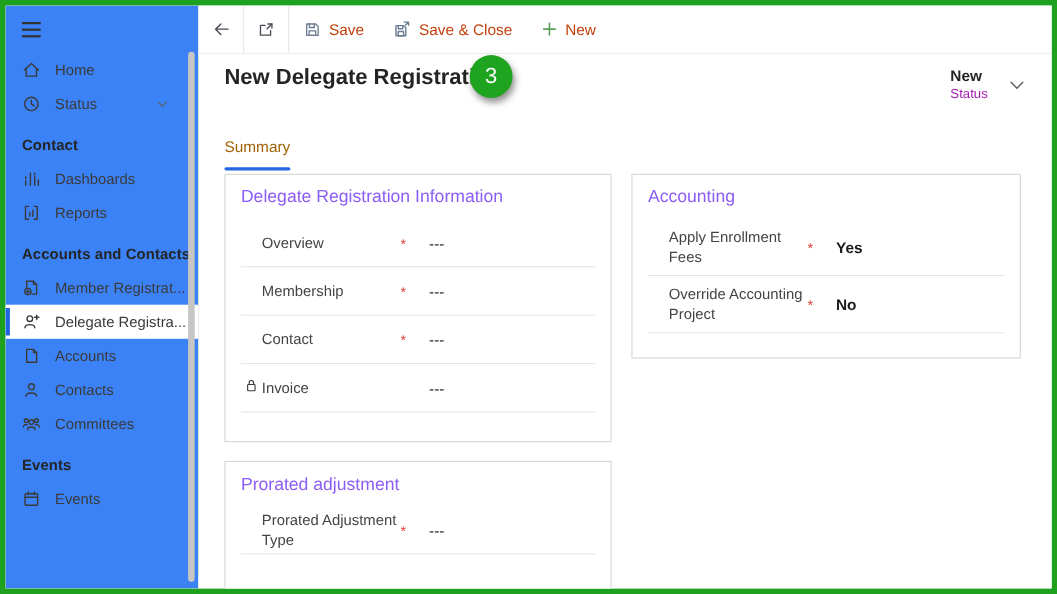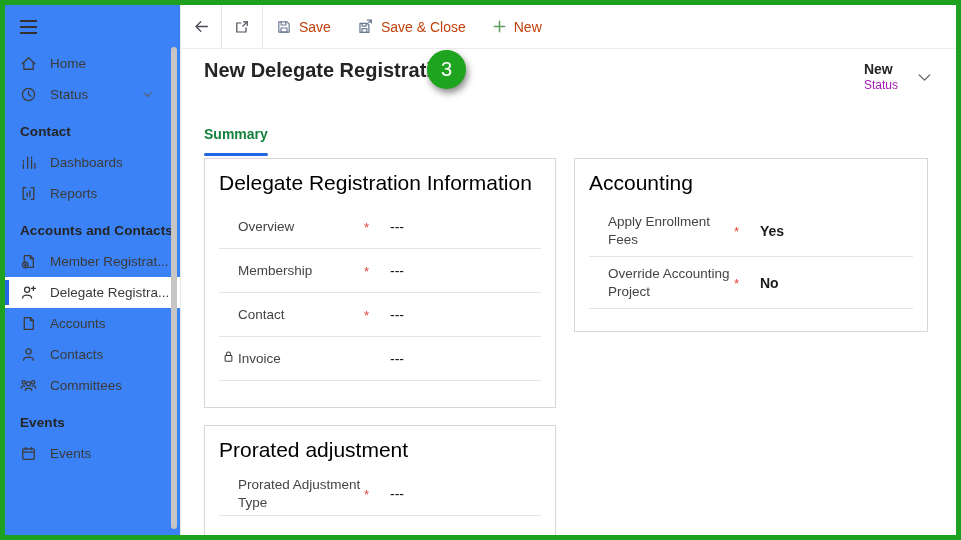--- a/index.html
+++ b/index.html
@@ -64,28 +64,28 @@
   .status-chev { padding-top:8px; cursor:pointer; }
   .status-chev svg { stroke:#605e5c; fill:none; stroke-width:1.2; stroke-linecap:round; stroke-linejoin:round; }
   .annotation-badge {
     position:absolute; left:246px; top:45px; width:39px; height:39px; border-radius:50%;
     background:#1fa41f; color:#fff; font-size:20px; display:flex; align-items:center; justify-content:center;
     box-shadow:2px 4px 7px rgba(0,0,0,.45); z-index:5;
   }
   
   .tab-strip { padding:14px 0 0 23px; height:42px; flex-shrink:0; }
   .tab { display:inline-block; cursor:pointer; }
-  .tab-label { font-size:14px; font-weight:bold; color:#15803d; padding-bottom:6px; }
+  .tab-label { font-size:14px; font-weight:normal; color:#a16207; padding-bottom:6px; }
   .tab.active .tab-underline { height:3px; background:#2266e3; border-radius:2px; margin-top:5px; width:100%; }
   
   .content { flex:1; display:flex; align-items:flex-start; padding:5px 29px 0 23px; gap:18px; }
   .col-left { width:352px; flex-shrink:0; display:flex; flex-direction:column; gap:17px; }
   .col-right { width:354px; flex-shrink:0; }
   .card { background:#fff; border:1px solid #d6d6d6; width:100%; }
-  .card-title { font-size:21px; color:#000000; padding:12px 14px 10px 14px; }
+  .card-title { font-size:16px; color:#8b5cf6; padding:12px 14px 10px 14px; }
   .card-body { padding:0 14px 26px 14px; }
   .field-row { display:flex; align-items:center; min-height:44px; border-bottom:1px solid #e5e5e5; cursor:pointer; }
   .acct .field-row { min-height:52px; }
   .label-wrap { width:145px; padding-left:19px; flex-shrink:0; display:flex; align-items:center; }
   .field-row.locked .label-wrap { padding-left:2px; gap:2px; }
   .field-label { font-size:13.5px; color:#444; line-height:18px; }
   .req { width:26px; flex-shrink:0; color:#e0453c; font-size:13px; padding-top:2px; }
   .field-value { font-size:14px; color:#1b1a19; }
   .field-value.bold { font-weight:bold; }
   .lock-ic svg { stroke:#3b3a39; fill:none; stroke-width:1.1; stroke-linecap:round; stroke-linejoin:round; }

